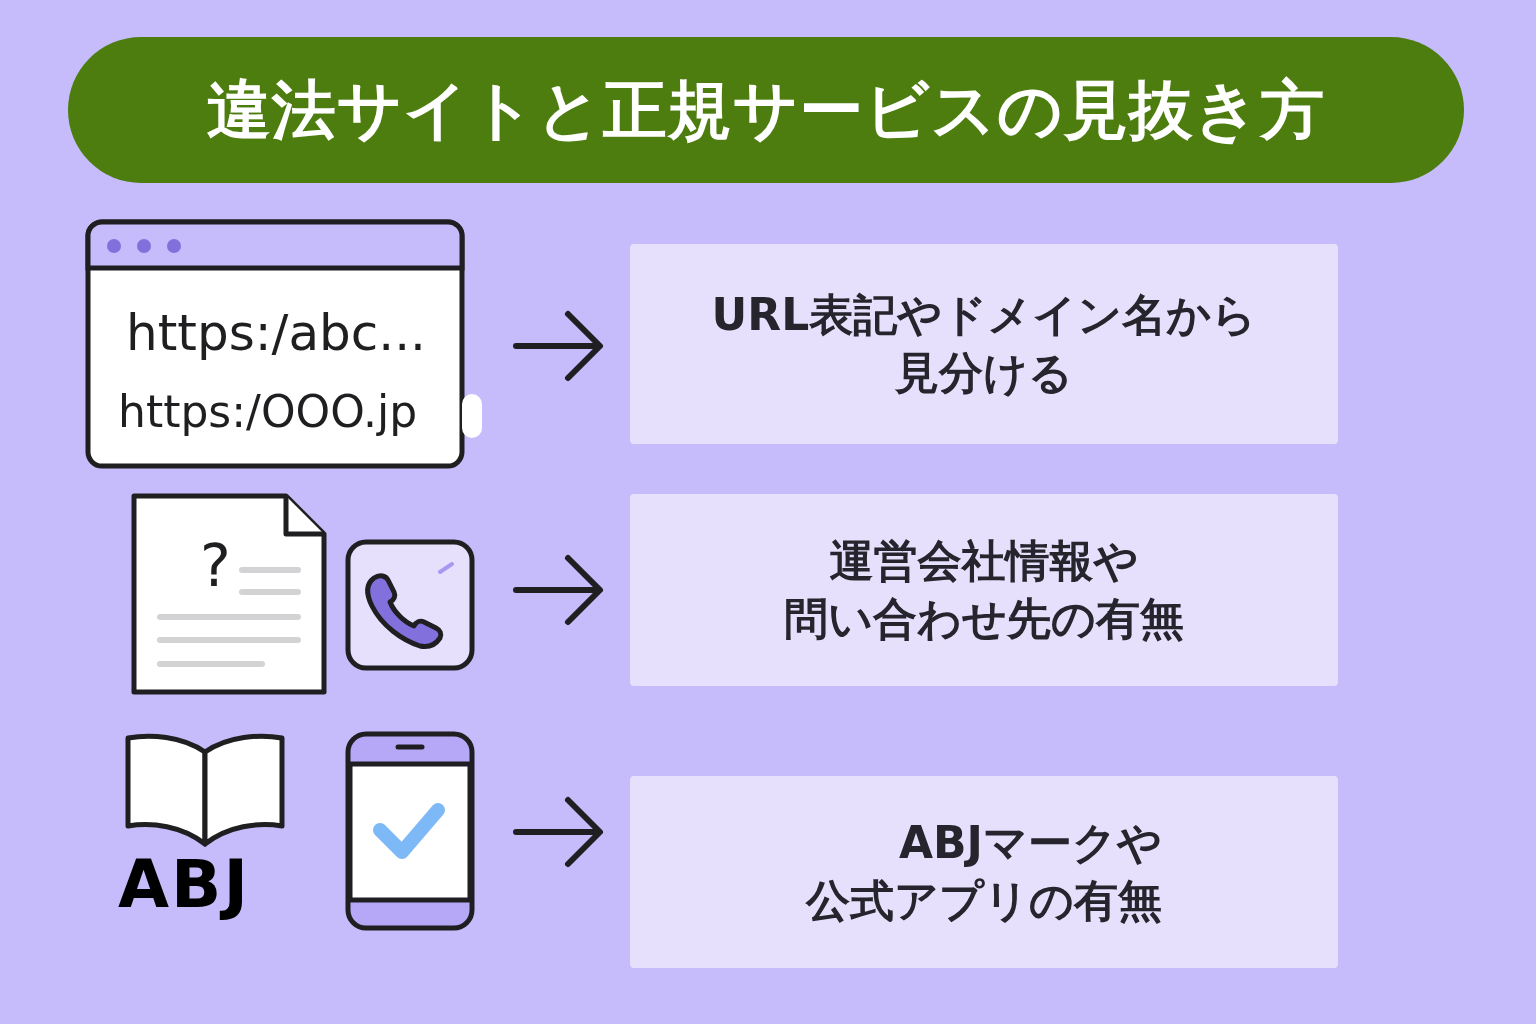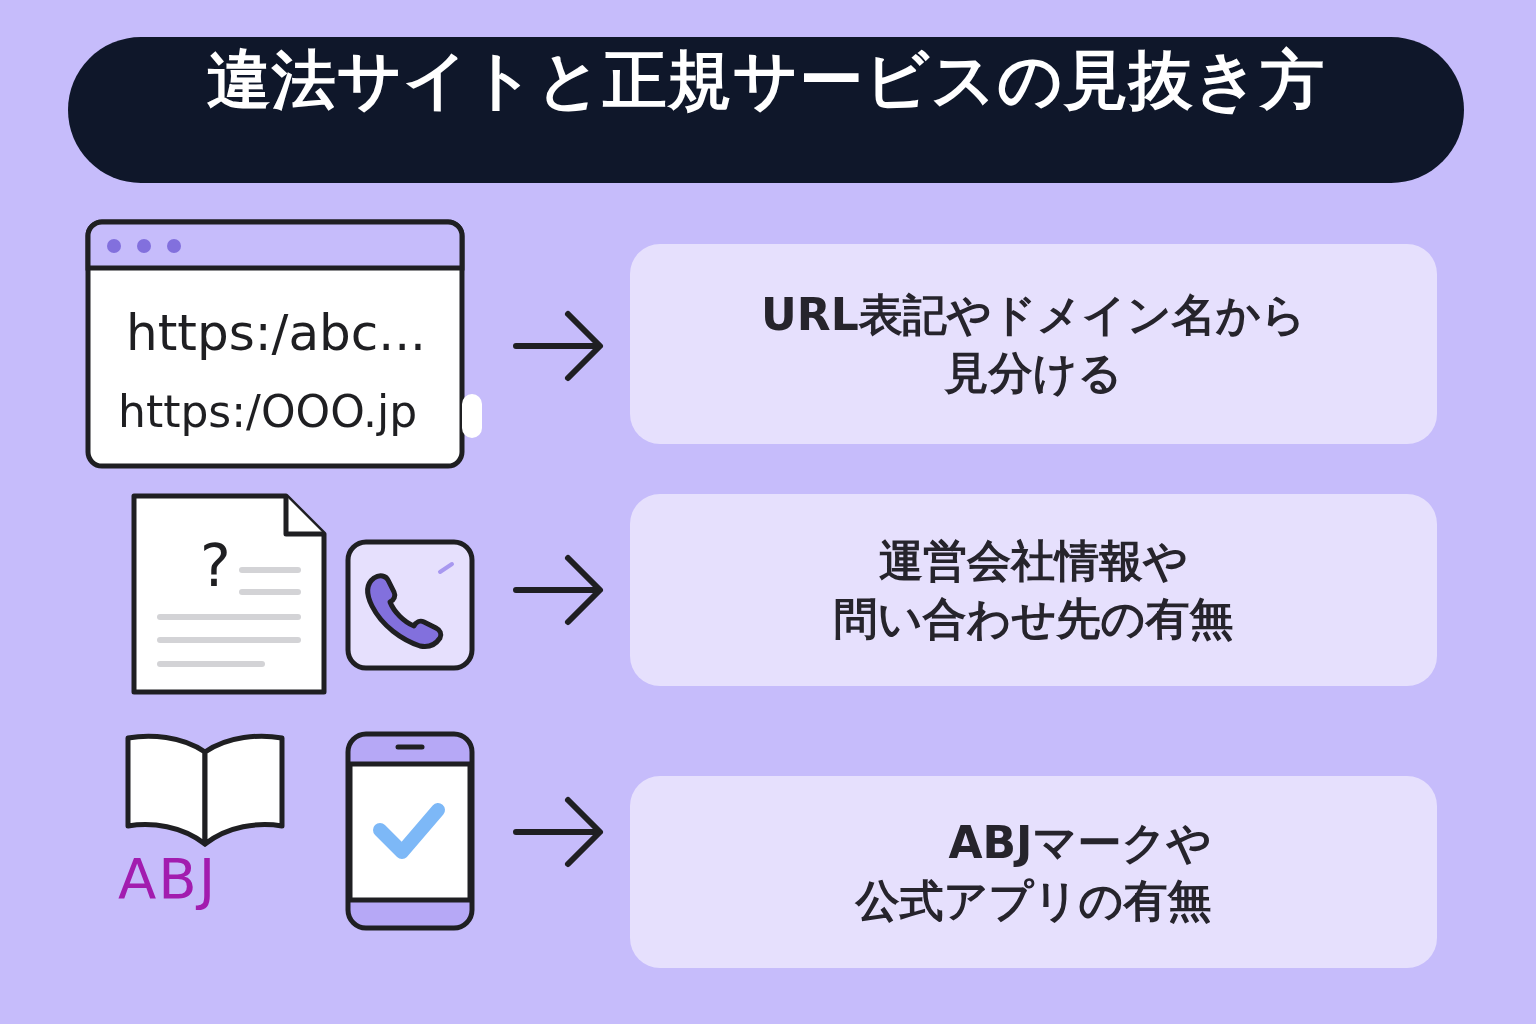--- a/index.html
+++ b/index.html
@@ -4,45 +4,45 @@
 <style>
   html, body { margin:0; padding:0; }
   body {
     width:1536px; height:1024px; overflow:hidden;
     background:#c6bcfb;
     font-family:"DejaVu Sans", sans-serif;
     position:relative;
   }
   .title-bar {
     position:absolute; left:68px; top:37px; width:1396px; height:146px;
-    background:#0f172a; border-radius:73px;
-    display:flex; align-items:flex-start; justify-content:center;
+    background:#4d7c0f; border-radius:73px;
+    display:flex; align-items:center; justify-content:center;
   }
   .title-text {
     color:#ffffff; font-weight:bold; font-size:64px; letter-spacing:1px;
   }
   .card {
-    position:absolute; left:630px; width:807px;
-    background:#e6e0fd; border-radius:30px;
+    position:absolute; left:630px; width:708px;
+    background:#e6e0fd; border-radius:4px;
     display:flex; align-items:center; justify-content:center;
     text-align:center;
   }
   .card-text {
     color:#26242c; font-weight:bold; font-size:44px; line-height:58px;
     white-space:pre-line;
   }
   .arrow { position:absolute; left:508px; width:100px; height:100px; }
   .abs { position:absolute; }
   .browser-url {
     position:absolute; font-weight:normal; color:#1f1f22;
     font-family:"DejaVu Sans", sans-serif; white-space:nowrap;
   }
   .abj-text {
-    position:absolute; left:118px; top:846px; font-weight:normal; font-size:56px;
-    color:#a21caf; letter-spacing:2px; font-family:"DejaVu Sans", sans-serif;
+    position:absolute; left:118px; top:846px; font-weight:bold; font-size:66px;
+    color:#000000; letter-spacing:2px; font-family:"DejaVu Sans", sans-serif;
   }
 </style>
 </head>
 <body>
 
 <div class="title-bar">
   <span class="title-text">違法サイトと正規サービスの見抜き方</span>
 </div>
 
 <svg class="abs" style="left:84px;top:218px;" width="400" height="252">

